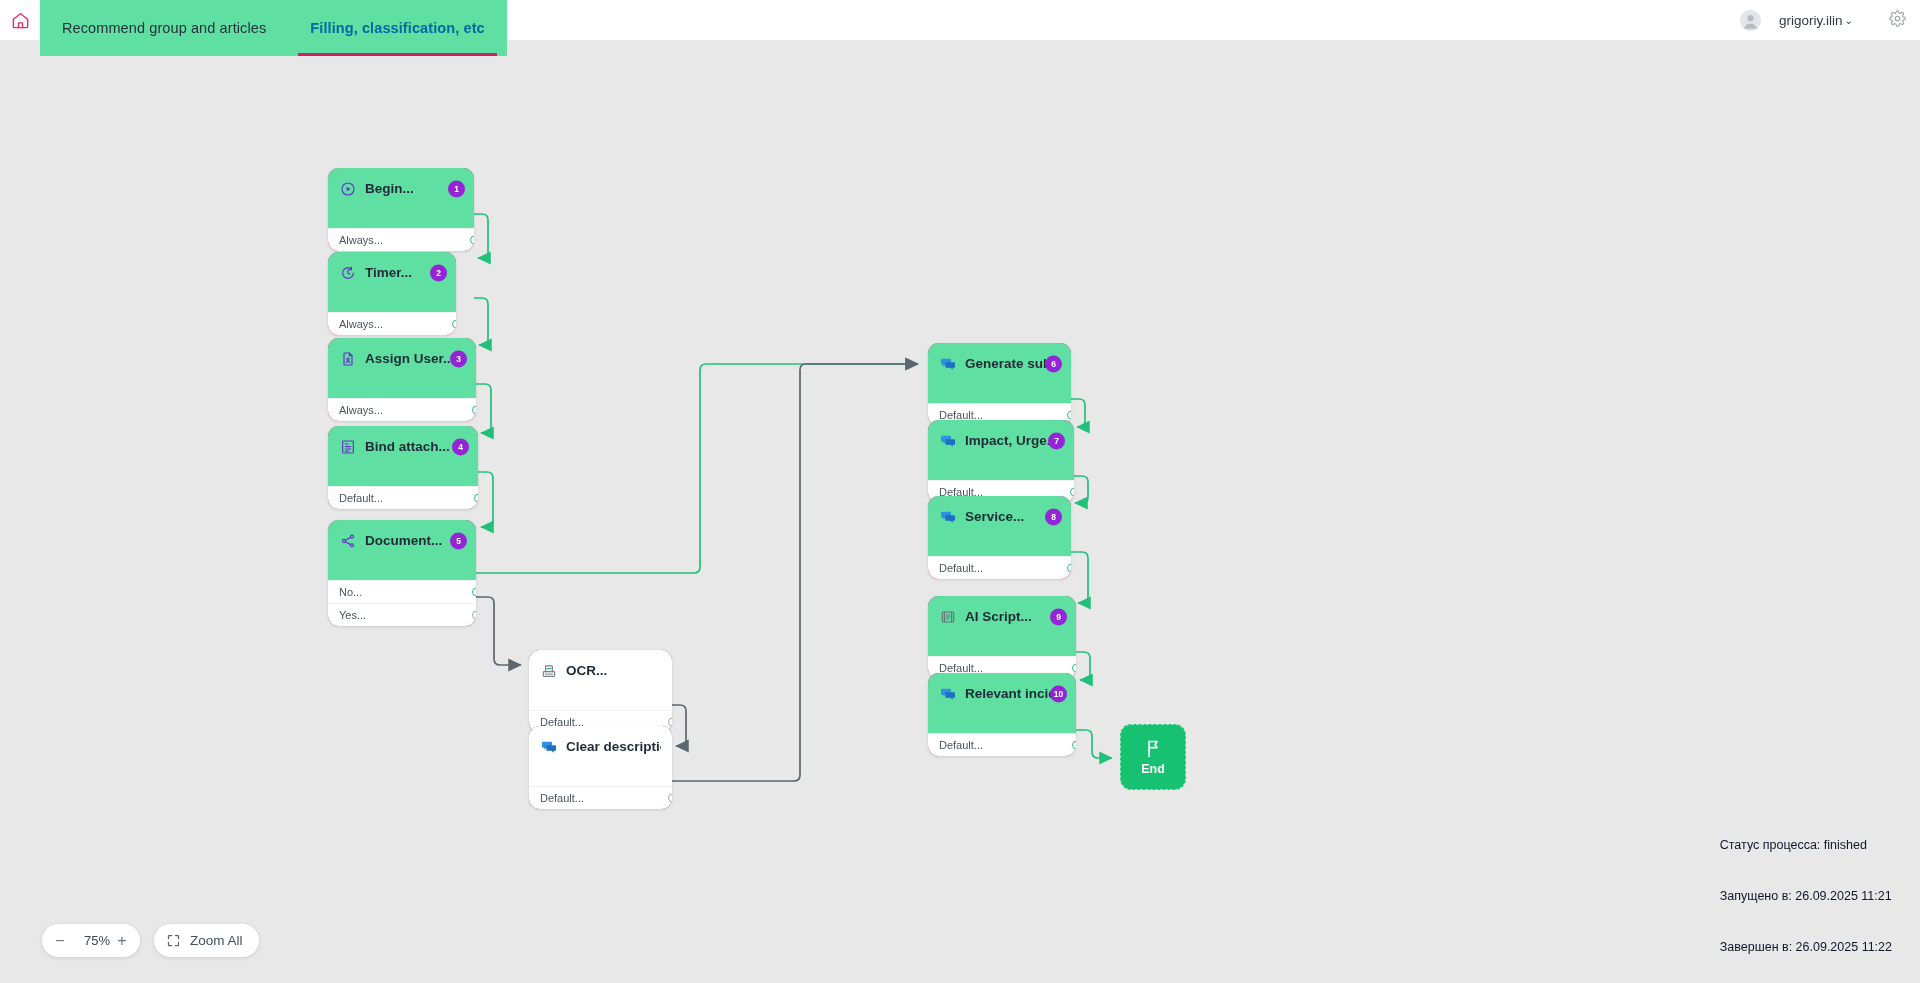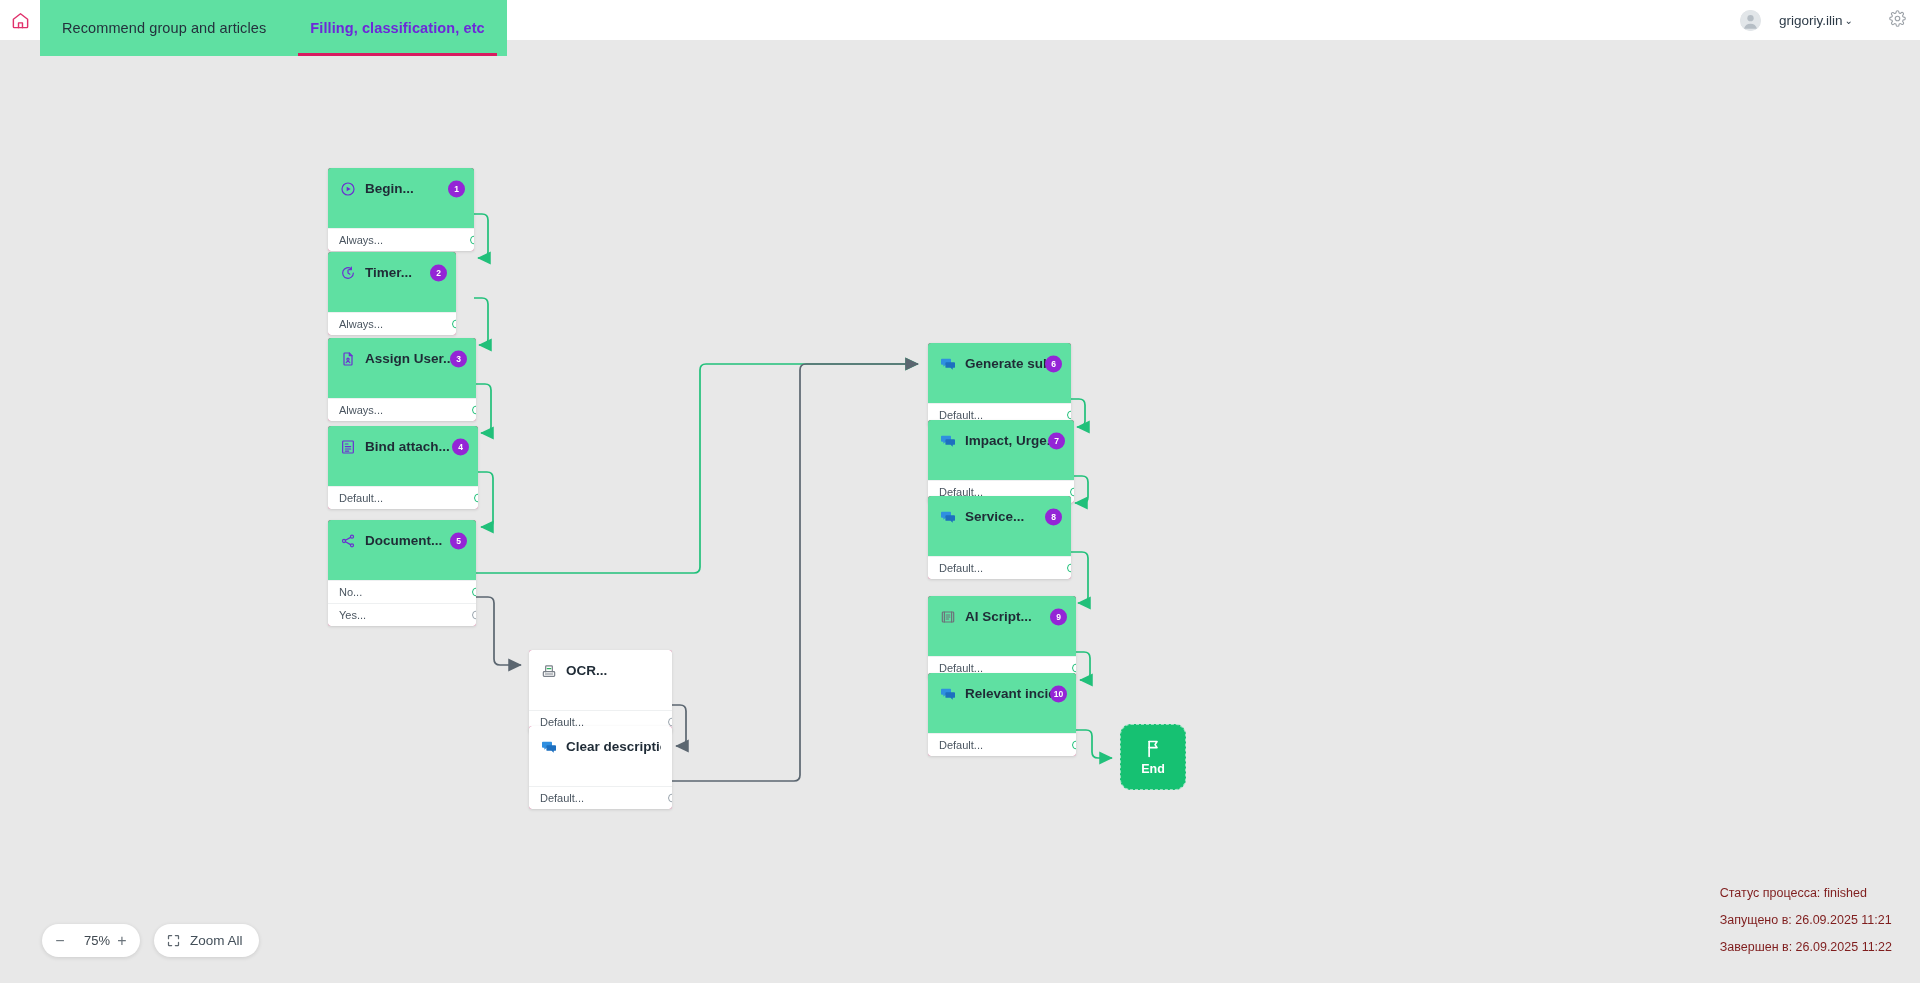--- a/index.html
+++ b/index.html
@@ -32,21 +32,21 @@
   .tab {
     display: flex; align-items: center;
     padding: 0 22px;
     font-size: 14.5px;
     color: #24313d;
     cursor: pointer;
     position: relative;
     white-space: nowrap;
     letter-spacing: .1px;
   }
-  .tab.active { font-weight: bold; color: #6d28d9; }
+  .tab.active { font-weight: bold; color: #0369a1; }
   .tab.active::after {
     content: ""; position: absolute;
     left: 10px; right: 10px; bottom: 0; height: 3px;
     background: #d81b60;
   }
   .topbar-right {
     margin-left: auto;
     display: flex; align-items: center;
     padding-right: 14px; gap: 18px;
   }
@@ -65,21 +65,21 @@
     position: absolute; top: 40px; left: 0;
     width: 1920px; height: 943px;
     background: #e8e8e8;
     overflow: hidden;
   }
   #edges { position: absolute; top: 0; left: 0; width: 1920px; height: 943px; }
 
   
   .node {
     position: absolute;
-    border-radius: 3px;
+    border-radius: 11px;
     background: #be185d;
     box-shadow: 0 1px 3px rgba(0,0,0,.13);
     overflow: hidden;
     cursor: pointer;
     z-index: 5;
   }
   .node-head {
     height: 41px;
     display: flex; align-items: center;
     padding: 0 11px;
@@ -160,22 +160,22 @@
   }
   .zoom-level { font-size: 13px; color: #3f4850; min-width: 38px; text-align: right; }
   .zoom-all { padding: 0 16px 0 12px; gap: 9px; font-size: 13.5px; color: #44505a; }
 
   
   .status {
     position: absolute; right: 28px; bottom: 22px;
     text-align: left; z-index: 30;
   }
   .status div {
-    font-size: 12.5px; color: #7f1d1d;
-    line-height: 27px; white-space: nowrap;
+    font-size: 12.5px; color: #0f172a;
+    line-height: 27px; white-space: nowrap; margin-top: 24px;
   }
 </style>
 </head>
 <body>
 
 <div class="topbar">
   <div class="home-btn">
     <svg width="19" height="19" viewBox="0 0 24 24" fill="none" stroke="#e0316b" stroke-width="1.8" stroke-linecap="round" stroke-linejoin="round">
       <path d="M3 10.5 12 3.5l9 7V20a1 1 0 0 1-1 1H4a1 1 0 0 1-1-1z"></path>
       <path d="M9.5 21v-6h5v6"></path>

